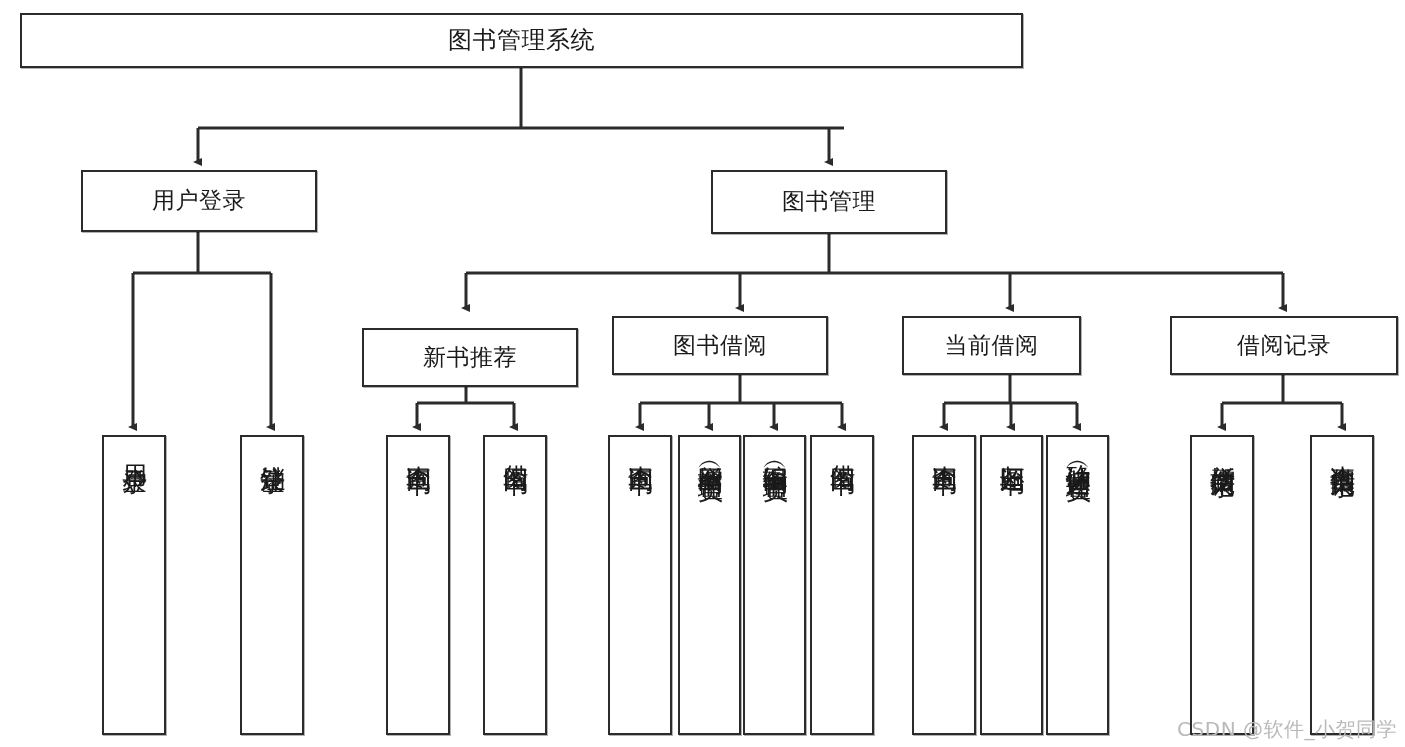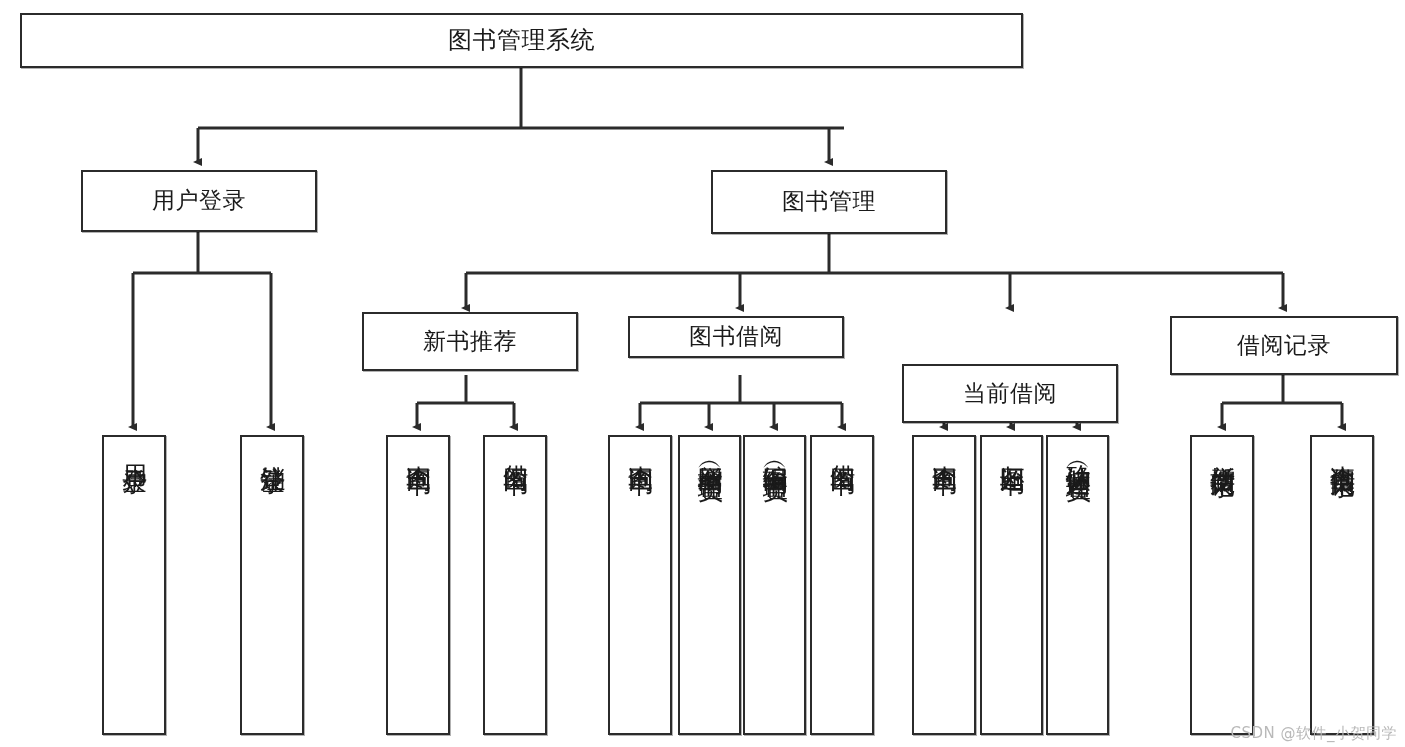--- a/index.html
+++ b/index.html
@@ -63,21 +63,21 @@
     font-size: 25px;
     line-height: 1.05;
     letter-spacing: 2px;
     white-space: normal;
     max-height: 100%;
   }
   .watermark {
     position: absolute;
     right: 8px;
     bottom: 4px;
-    font-size: 15px;
+    font-size: 20px;
     color: #b9b9b9;
     white-space: nowrap;
     letter-spacing: 0.5px;
   }
 </style>
 </head>
 <body>
 
 <div id="canvas">
 
@@ -135,27 +135,27 @@
     <span class="label">图书管理系统</span>
   </div>
 
   <div class="node h" style="left:81px; top:170px; width:236px; height:62px;">
     <span class="label">用户登录</span>
   </div>
   <div class="node h" style="left:711px; top:170px; width:236px; height:64px;">
     <span class="label">图书管理</span>
   </div>
 
-  <div class="node h" style="left:362px; top:312px; width:216px; height:59px;">
+  <div class="node h" style="left:362px; top:328px; width:216px; height:59px;">
     <span class="label">新书推荐</span>
   </div>
-  <div class="node h" style="left:628px; top:316px; width:216px; height:42px;">
+  <div class="node h" style="left:612px; top:316px; width:216px; height:59px;">
     <span class="label">图书借阅</span>
   </div>
-  <div class="node h" style="left:902px; top:316px; width:216px; height:59px;margin-top:48px;">
+  <div class="node h" style="left:902px; top:316px; width:179px; height:59px;">
     <span class="label">当前借阅</span>
   </div>
   <div class="node h" style="left:1170px; top:316px; width:228px; height:59px;">
     <span class="label">借阅记录</span>
   </div>
 
   <div class="node v" style="left:102px; top:435px; width:64px; height:300px;">
     <span class="label">用户登录</span>
   </div>
   <div class="node v" style="left:240px; top:435px; width:64px; height:300px;">

